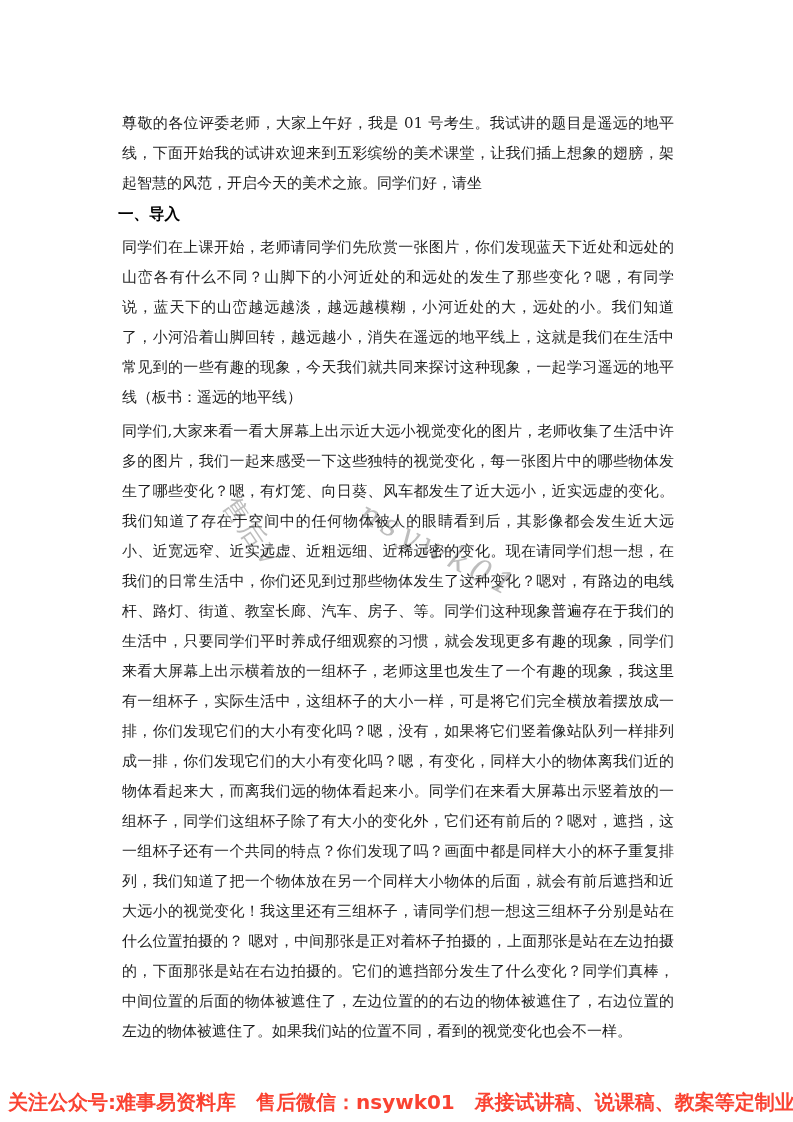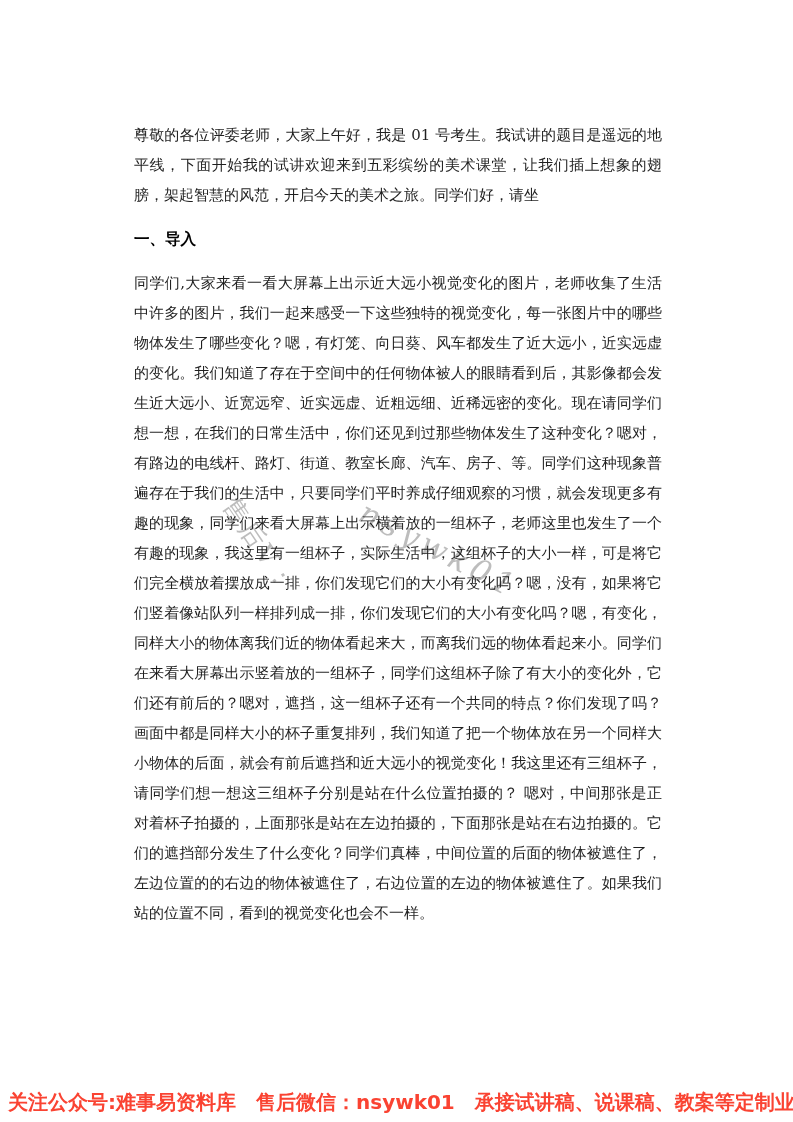--- a/index.html
+++ b/index.html
@@ -20,31 +20,31 @@
     left: 118px;
     top: 104px;
     width: 560px;
     z-index: 2;
     color: #1f1f1f;
     font-size: 15px;
     line-height: 30px;
     text-align: justify;
   }
   .content p {
-    margin: 16px;
+    margin: 4px;
     word-break: break-all;
   }
   .content h3 {
-    margin: 16px;
+    margin: 0;
     font-size: 15.5px;
     line-height: 26px;
     font-weight: bold;
     color: #000000;
     text-align: left;
-    font-family: Liberation Serif, serif;
+    font-family: Liberation Mono, monospace;
   }
   .watermark-cn {
     position: absolute;
     left: 243px;
     top: 490px;
     z-index: 1;
     transform: rotate(56deg);
     transform-origin: left top;
     font-size: 26px;
     letter-spacing: 3px;
@@ -85,20 +85,21 @@
 
 <div class="page">
 
   <span class="watermark-cn">售后V：</span>
   <span class="watermark-latin">nsywk01</span>
 
   <div class="content">
     <p>尊敬的各位评委老师，大家上午好，我是 01 号考生。我试讲的题目是遥远的地平线，下面开始我的试讲欢迎来到五彩缤纷的美术课堂，让我们插上想象的翅膀，架起智慧的风范，开启今天的美术之旅。同学们好，请坐</p>
 
     <h3>一、导入</h3>
+    <p>同学们在上课开始，老师请同学们先欣赏一张图片，你们发现蓝天下近处和远处的山峦各有什么不同？山脚下的小河近处的和远处的发生了那些变化？嗯，有同学说，蓝天下的山峦越远越淡，越远越模糊，小河近处的大，远处的小。我们知道了，小河沿着山脚回转，越远越小，消失在遥远的地平线上，这就是我们在生活中常见到的一些有趣的现象，今天我们就共同来探讨这种现象，一起学习遥远的地平线（板书：遥远的地平线）</p>
 
     <p>同学们,大家来看一看大屏幕上出示近大远小视觉变化的图片，老师收集了生活中许多的图片，我们一起来感受一下这些独特的视觉变化，每一张图片中的哪些物体发生了哪些变化？嗯，有灯笼、向日葵、风车都发生了近大远小，近实远虚的变化。我们知道了存在于空间中的任何物体被人的眼睛看到后，其影像都会发生近大远小、近宽远窄、近实远虚、近粗远细、近稀远密的变化。现在请同学们想一想，在我们的日常生活中，你们还见到过那些物体发生了这种变化？嗯对，有路边的电线杆、路灯、街道、教室长廊、汽车、房子、等。同学们这种现象普遍存在于我们的生活中，只要同学们平时养成仔细观察的习惯，就会发现更多有趣的现象，同学们来看大屏幕上出示横着放的一组杯子，老师这里也发生了一个有趣的现象，我这里有一组杯子，实际生活中，这组杯子的大小一样，可是将它们完全横放着摆放成一排，你们发现它们的大小有变化吗？嗯，没有，如果将它们竖着像站队列一样排列成一排，你们发现它们的大小有变化吗？嗯，有变化，同样大小的物体离我们近的物体看起来大，而离我们远的物体看起来小。同学们在来看大屏幕出示竖着放的一组杯子，同学们这组杯子除了有大小的变化外，它们还有前后的？嗯对，遮挡，这一组杯子还有一个共同的特点？你们发现了吗？画面中都是同样大小的杯子重复排列，我们知道了把一个物体放在另一个同样大小物体的后面，就会有前后遮挡和近大远小的视觉变化！我这里还有三组杯子，请同学们想一想这三组杯子分别是站在什么位置拍摄的？ 嗯对，中间那张是正对着杯子拍摄的，上面那张是站在左边拍摄的，下面那张是站在右边拍摄的。它们的遮挡部分发生了什么变化？同学们真棒，中间位置的后面的物体被遮住了，左边位置的的右边的物体被遮住了，右边位置的左边的物体被遮住了。如果我们站的位置不同，看到的视觉变化也会不一样。</p>
 
   </div>
 
   <div class="footer">关注公众号:难事易资料库　售后微信：nsywk01　承接试讲稿、说课稿、教案等定制业务</div>
 
 </div>
 
 </body></html>

